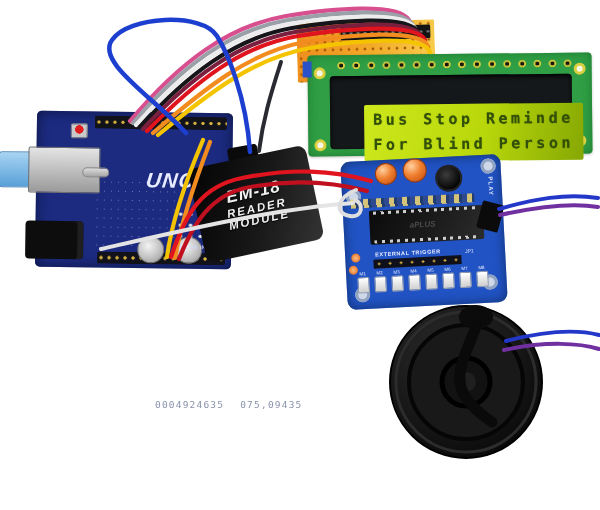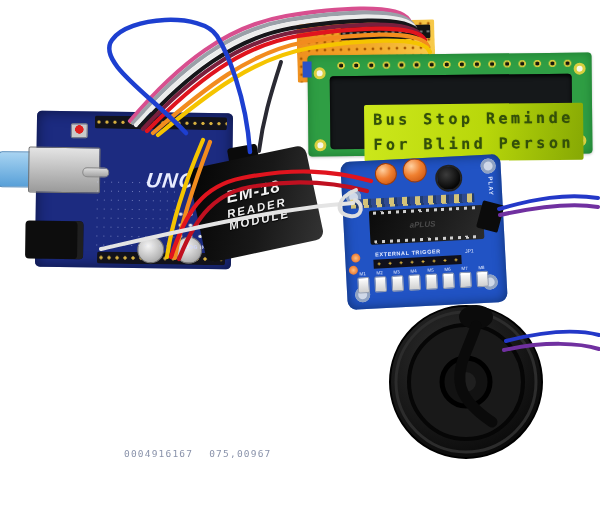--- a/index.html
+++ b/index.html
@@ -237,23 +237,23 @@
       <circle cx="78" cy="78" r="76" fill="url(#spk)" stroke="#000" stroke-width="2"></circle>
       <circle cx="78" cy="78" r="70" fill="none" stroke="#2c2c2c" stroke-width="3"></circle>
       <circle cx="78" cy="78" r="57" fill="#191919" stroke="#060606" stroke-width="4"></circle>
       <circle cx="78" cy="78" r="24" fill="#121212" stroke="#000" stroke-width="5"></circle>
       <circle cx="78" cy="78" r="10" fill="#1f1f1f"></circle>
       <ellipse cx="88" cy="13" rx="17" ry="12" fill="#0b0b0b"></ellipse>
       <path d="M 88,22 C 80,46 70,60 72,78 C 74,96 92,110 104,118" fill="none" stroke="#0a0a0a" stroke-width="11" stroke-linecap="round"></path>
     </svg>
   </div>
 
-  <div class="rfid rfid2">
-    <span>0004916167</span>
-    <span>075,00967</span>
+  <div class="rfid rfid1">
+    <span>0004924635</span>
+    <span>075,09435</span>
   </div>
 
   <svg class="wires" width="600" height="510" viewBox="0 0 600 510">
     <g fill="none" stroke-linecap="round" stroke-width="4.2">
       <path d="M130,121 C180,62 228,26 286,16 C330,9 398,2 409,20" stroke="#d84f8f"></path>
       <path d="M133,123 C182,66 230,30 288,20 C332,13 400,6 412,24" stroke="#9aa0a8"></path>
       <path d="M136,125 C185,70 232,34 290,24 C334,17 404,10 415,28" stroke="#ececec"></path>
       <path d="M140,127 C188,74 235,38 292,28 C336,21 408,14 418,32" stroke="#16161a"></path>
       <path d="M143,129 C190,78 238,42 295,32 C340,25 412,18 421,36" stroke="#7a1f3d"></path>
       <path d="M147,131 C195,82 240,46 298,36 C344,29 416,22 425,40" stroke="#e0141e"></path>

